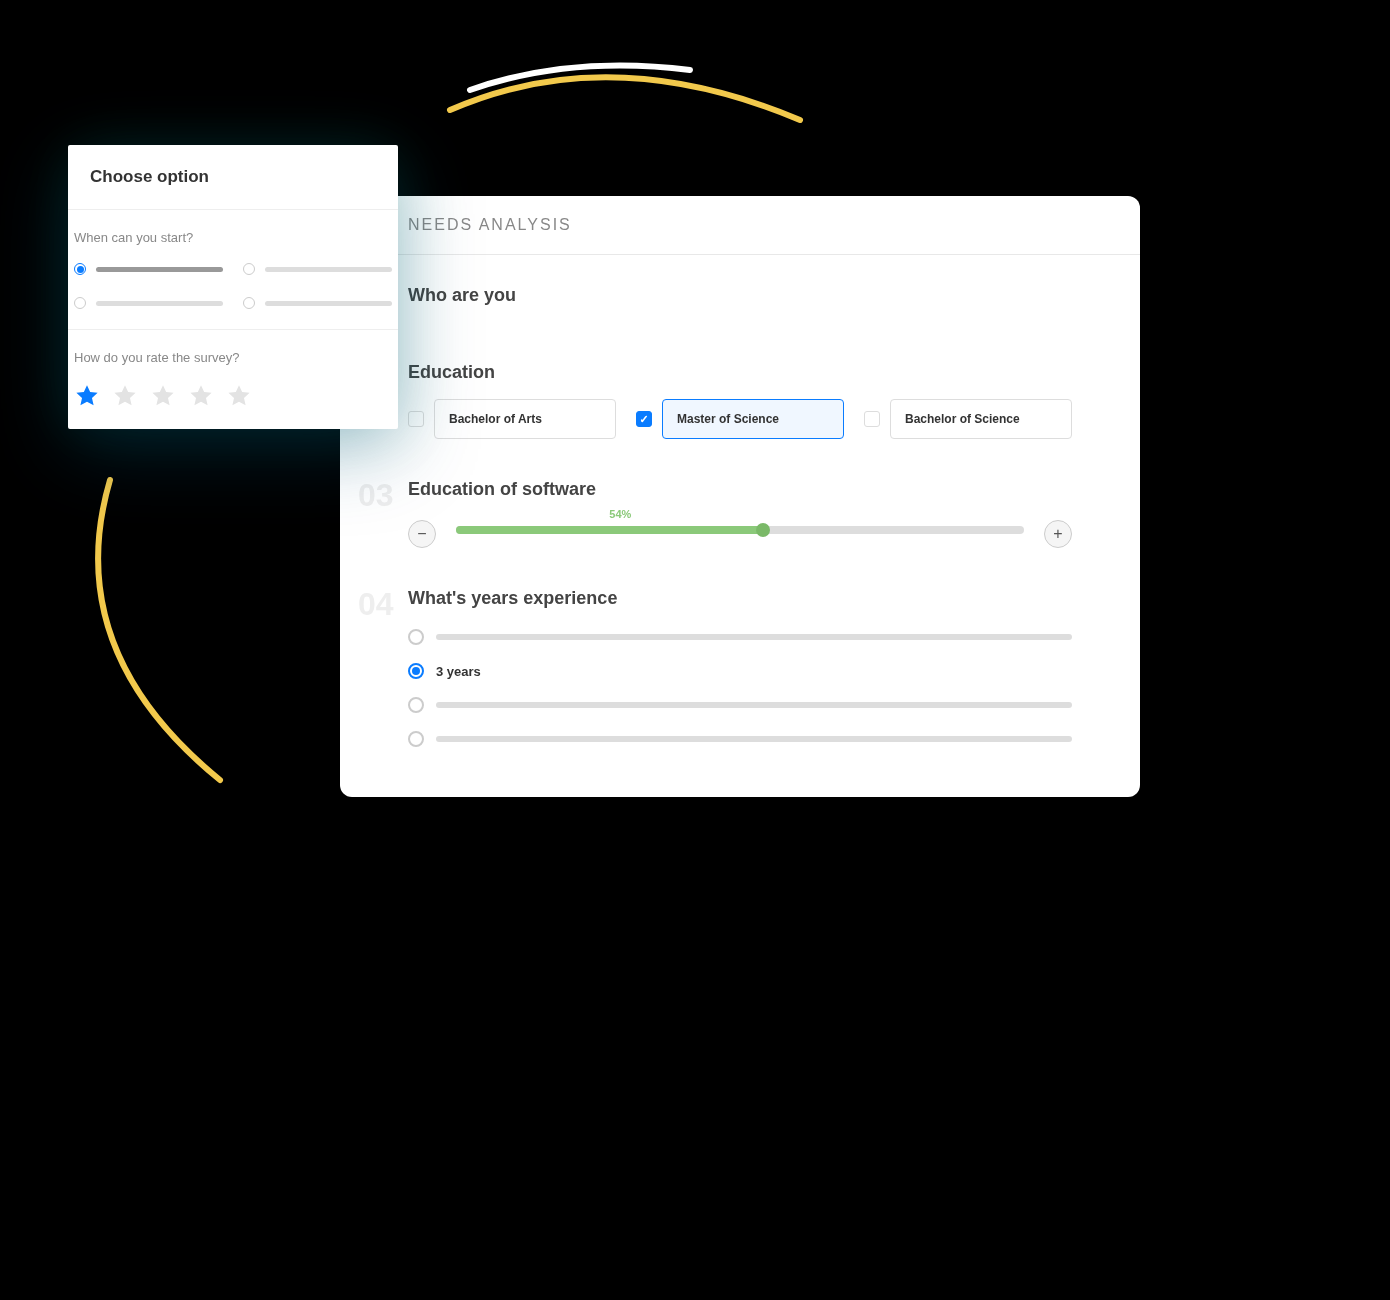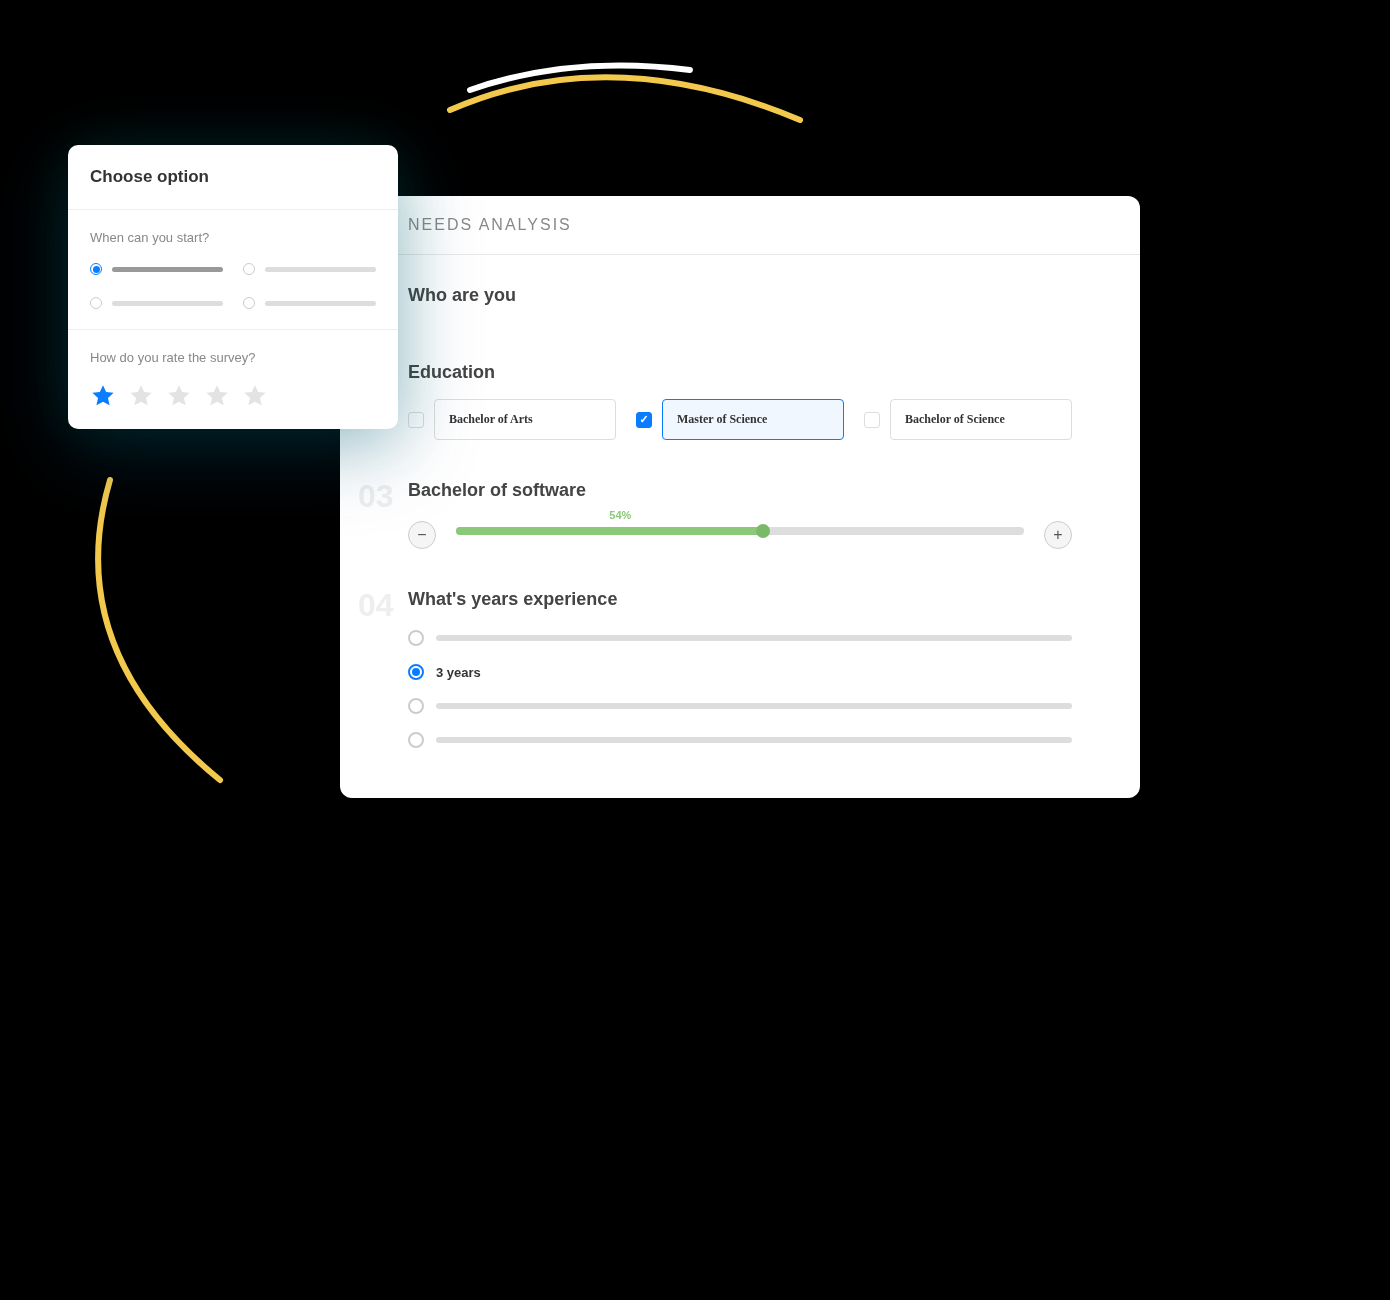--- a/index.html
+++ b/index.html
@@ -75,21 +75,20 @@
       border-radius: 4px;
       font-size: 13px;
       font-weight: 600;
       color: #333;
     }
     
     
     .edu-row {
       display: flex;
       gap: 20px;
-      font-family: Liberation Serif, serif;
     }
     .edu-item {
       display: flex;
       align-items: center;
       gap: 10px;
       flex: 1;
     }
     .checkbox {
       width: 16px;
       height: 16px;
@@ -227,33 +226,33 @@
       color: #333;
     }
     
     
     .side-card {
       position: absolute;
       top: 145px;
       left: 68px;
       width: 330px;
       background: #fff;
-      border-radius: 10px;
+      border-radius: 2px;
       box-shadow: 0 20px 80px rgba(0,80,120,0.35), 0 0 60px rgba(0,150,100,0.15);
       z-index: 10;
     }
     .card-header {
       padding: 22px;
       border-bottom: 1px solid #eee;
       font-size: 17px;
       font-weight: 700;
       color: #333;
     }
     .card-section {
-      padding: 20px 22px;
+      padding: 20px 6px;
       border-bottom: 1px solid #eee;
     }
     .card-section:last-child { border-bottom: none; }
     .card-q {
       font-size: 13px;
       color: #888;
       margin-bottom: 18px;
     }
     .radio-grid {
       display: grid;
@@ -332,21 +331,21 @@
       </div>
       <div class="edu-item">
         <div class="checkbox"></div>
         <div class="edu-label">Bachelor of Science</div>
       </div>
     </div>
   </div>
 
   <div class="section">
     <div class="section-num">03</div>
-    <div class="section-title">Bachelor of software</div>
+    <div class="section-title">Education of software</div>
     <div class="slider-wrap">
       <div class="slider-btn">−</div>
       <div class="slider-track">
         <div class="slider-percent">54%</div>
         <div class="slider-bar">
           <div class="slider-fill"></div>
           <div class="slider-thumb"></div>
         </div>
       </div>
       <div class="slider-btn">+</div>

